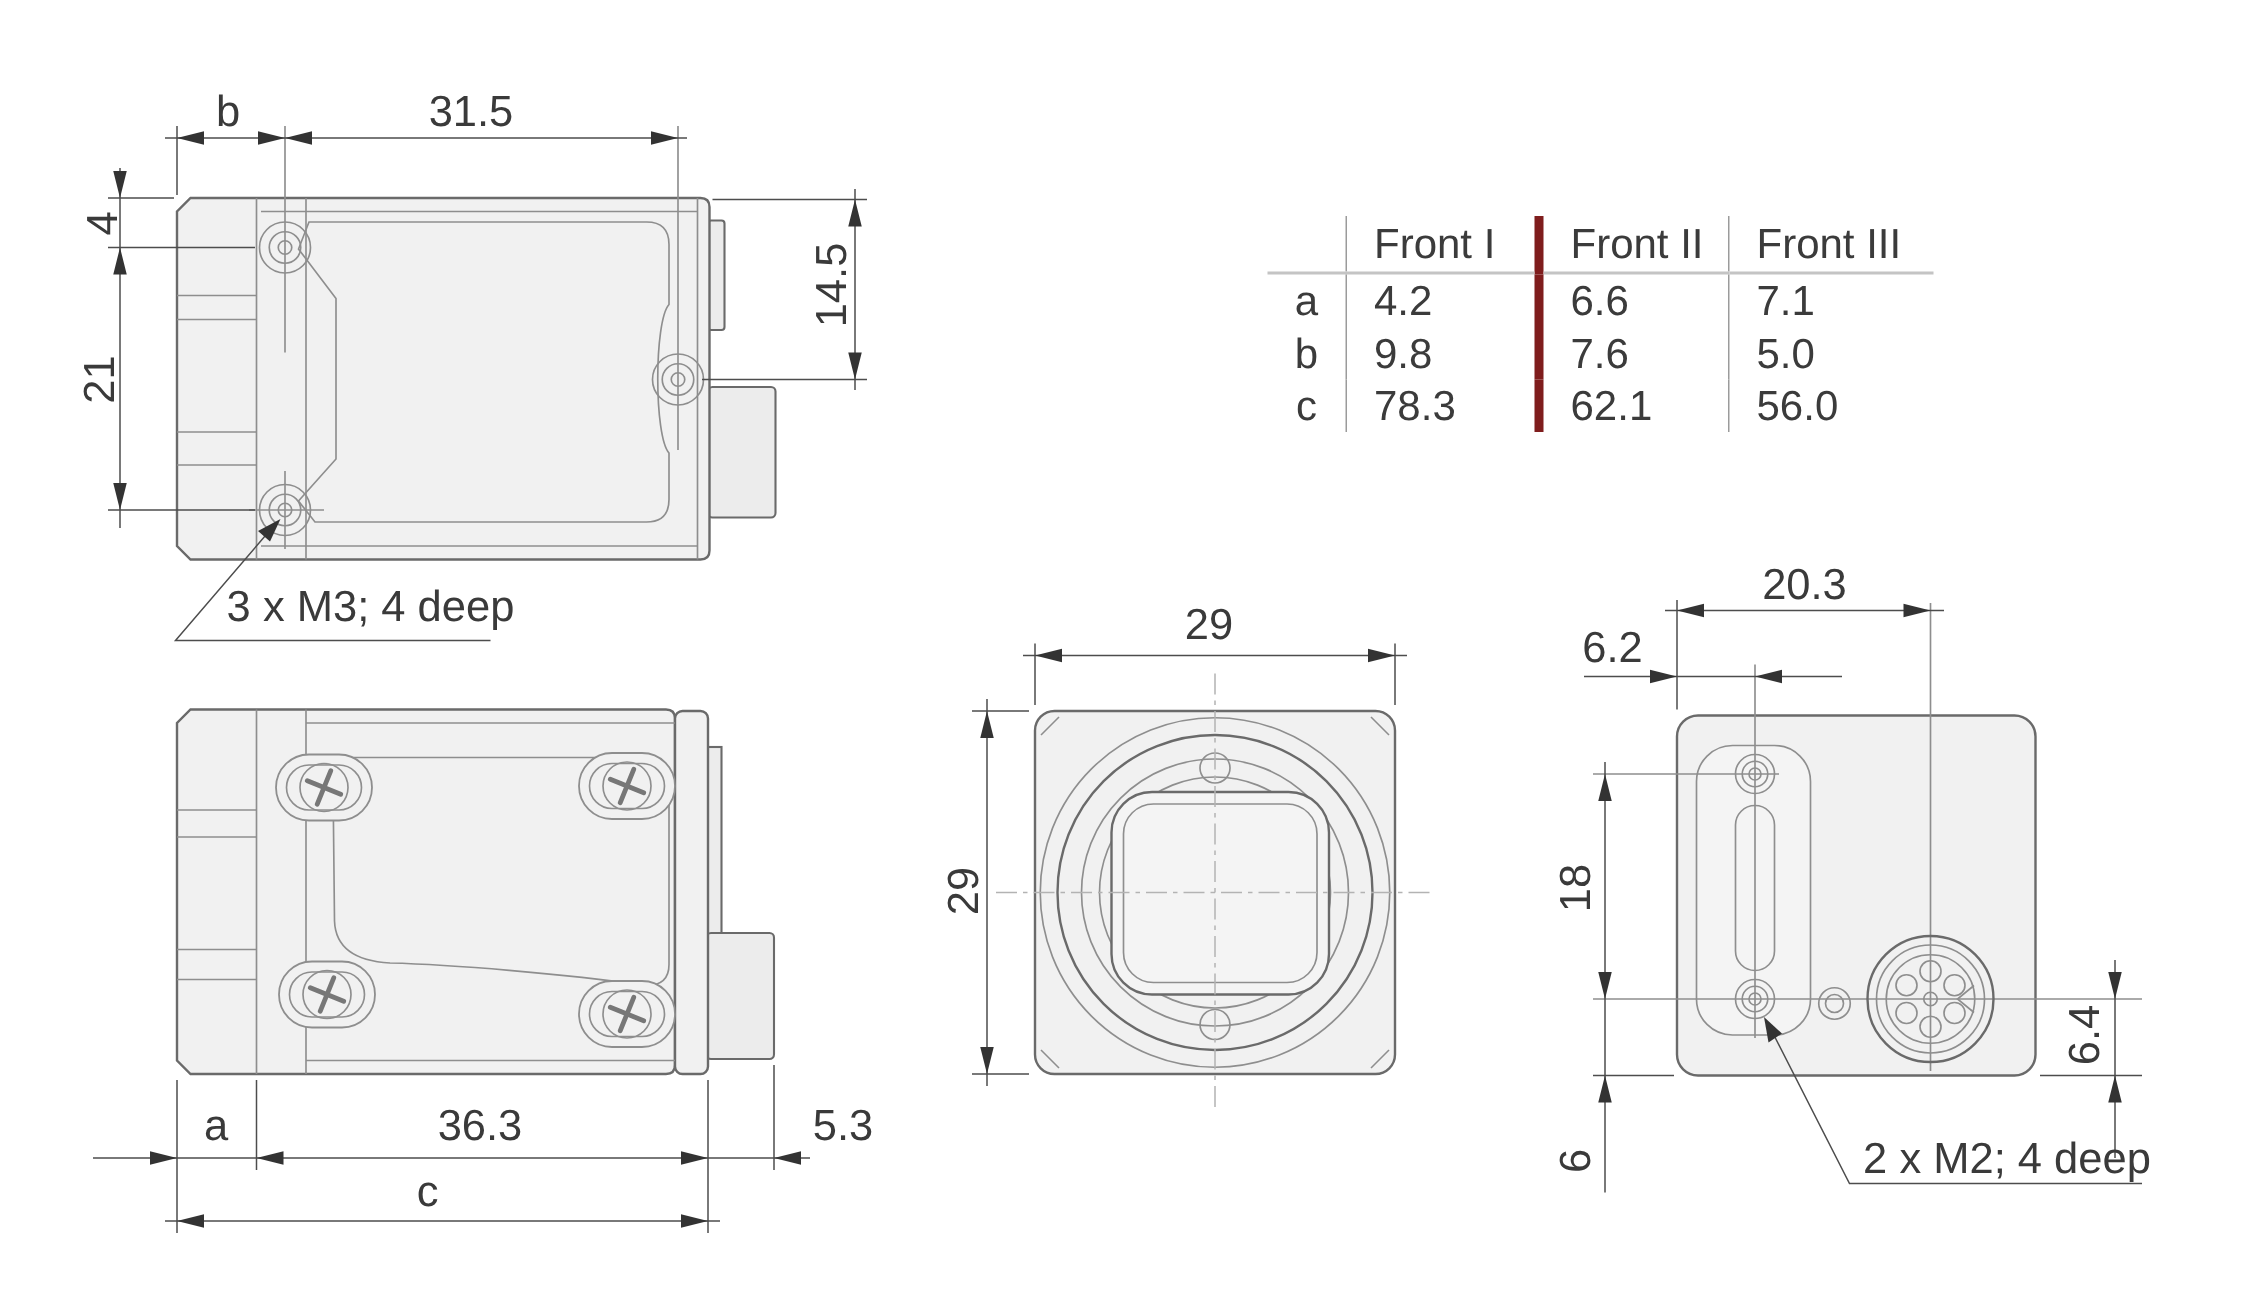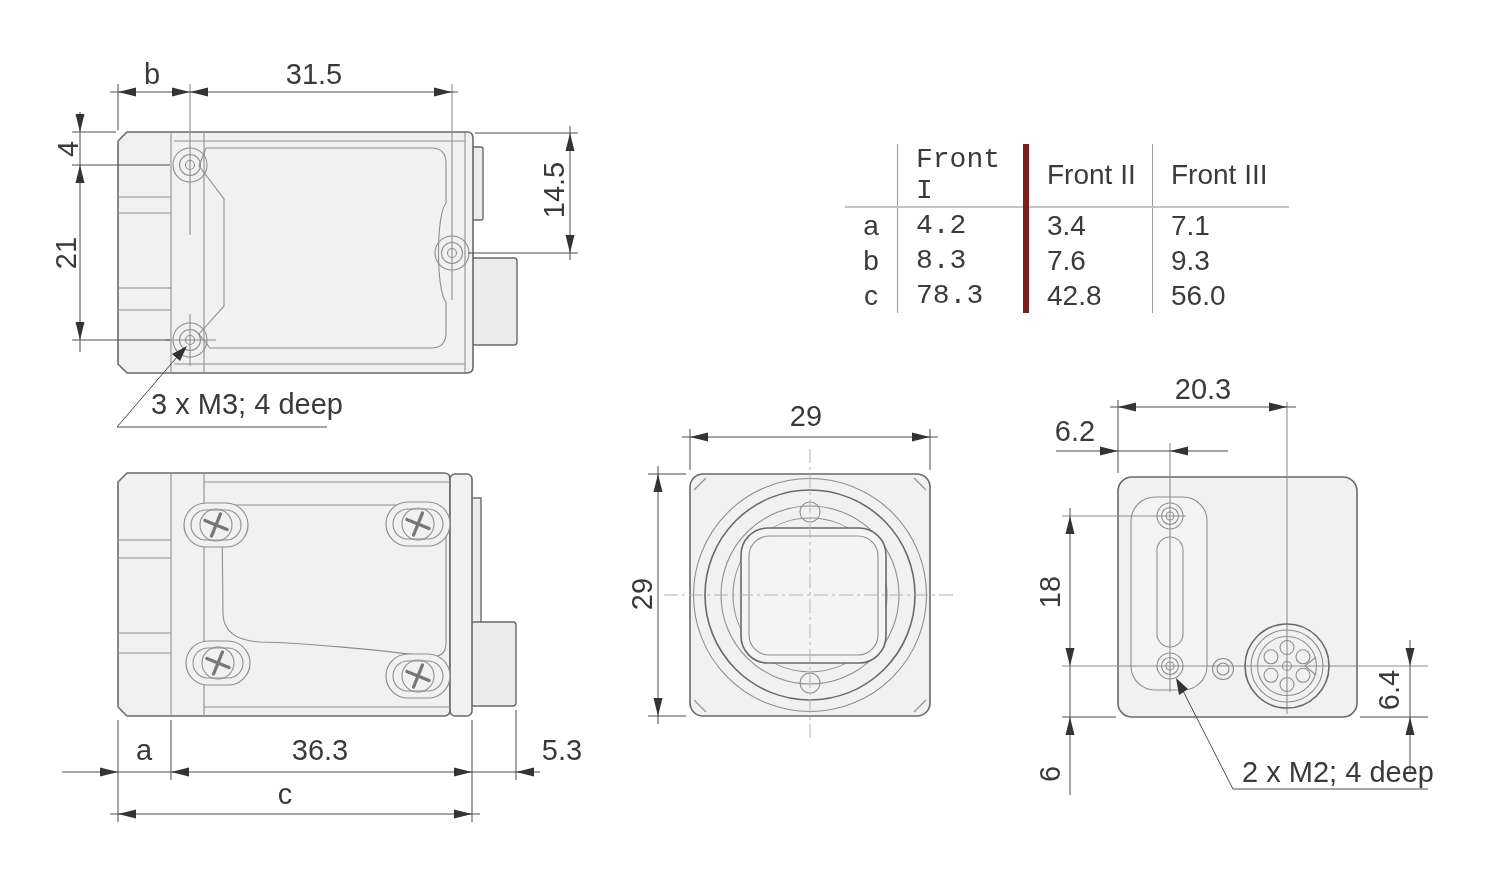--- a/index.html
+++ b/index.html
@@ -17,21 +17,21 @@
   .pad{fill:#f1f1f1;stroke:#8e8e8e;stroke-width:1.2;}
   .cross{stroke:#777;stroke-width:3.2;stroke-linecap:round;}
   .dimtxt{fill:#3a3a3a;font-size:29px;font-family:"Liberation Sans",sans-serif;}
   .mid{text-anchor:middle;}
   
   #spec-table{position:absolute;left:845px;top:144px;color:#3b3b3b;font-size:28px;}
   #spec-table table{border-collapse:collapse;}
   #spec-table th,#spec-table td{font-weight:normal;text-align:left;padding:0 0 0 18px;height:35px;}
   #spec-table thead th{height:37px;border-bottom:2px solid #c4c4c4;}
   #spec-table .rowlbl{width:52px;text-align:center;padding:0;}
-  #spec-table .c1{width:107px;border-left:1px solid #9b9b9b;font-family:Liberation Mono, monospace;}
+  #spec-table .c1{width:107px;border-left:1px solid #9b9b9b;}
   #spec-table .c2{width:105px;border-left:6px solid #7f1d1d;}
   #spec-table .c3{width:118px;border-left:1px solid #9b9b9b;}
 </style>
 </head>
 <body>
 
 <div id="stage">
 
 <svg width="1500" height="873" viewBox="0 0 1500 873">
 
@@ -277,32 +277,32 @@
         <th class="rowlbl"></th>
         <th class="c1">Front I</th>
         <th class="c2">Front II</th>
         <th class="c3">Front III</th>
       </tr>
     </thead>
     <tbody>
       <tr>
         <td class="rowlbl">a</td>
         <td class="c1">4.2</td>
-        <td class="c2">3.4</td>
+        <td class="c2">6.6</td>
         <td class="c3">7.1</td>
       </tr>
       <tr>
         <td class="rowlbl">b</td>
-        <td class="c1">8.3</td>
+        <td class="c1">9.8</td>
         <td class="c2">7.6</td>
-        <td class="c3">9.3</td>
+        <td class="c3">5.0</td>
       </tr>
       <tr>
         <td class="rowlbl">c</td>
         <td class="c1">78.3</td>
-        <td class="c2">42.8</td>
+        <td class="c2">62.1</td>
         <td class="c3">56.0</td>
       </tr>
     </tbody>
   </table>
 </div>
 
 </div>
 
 </body></html>

